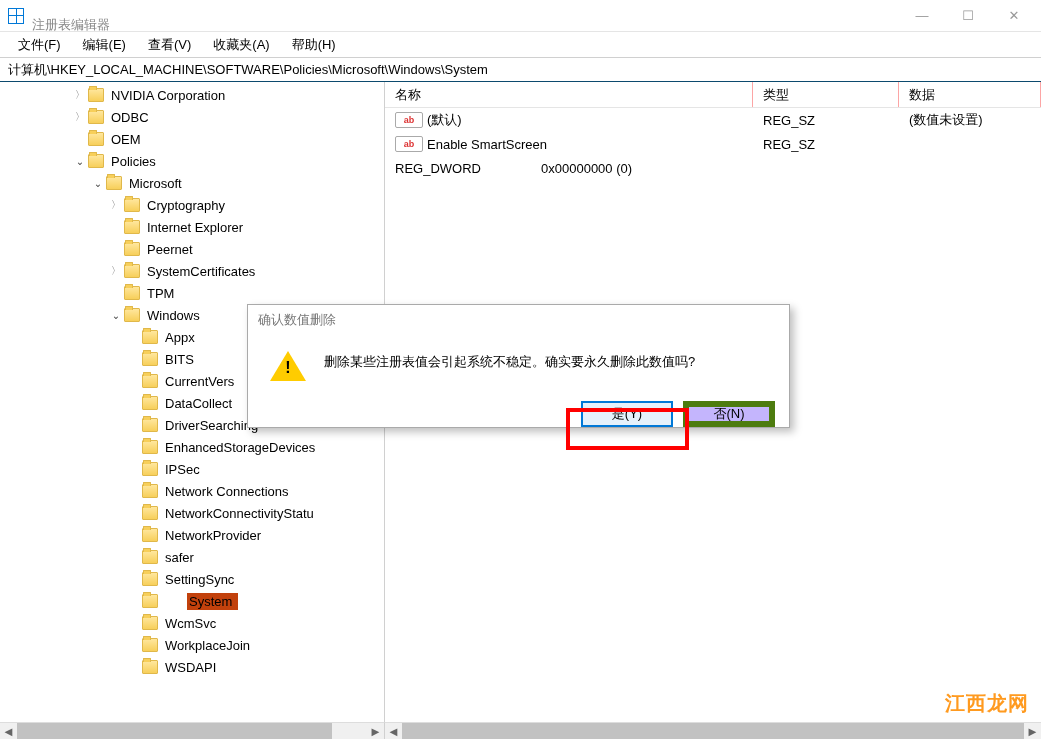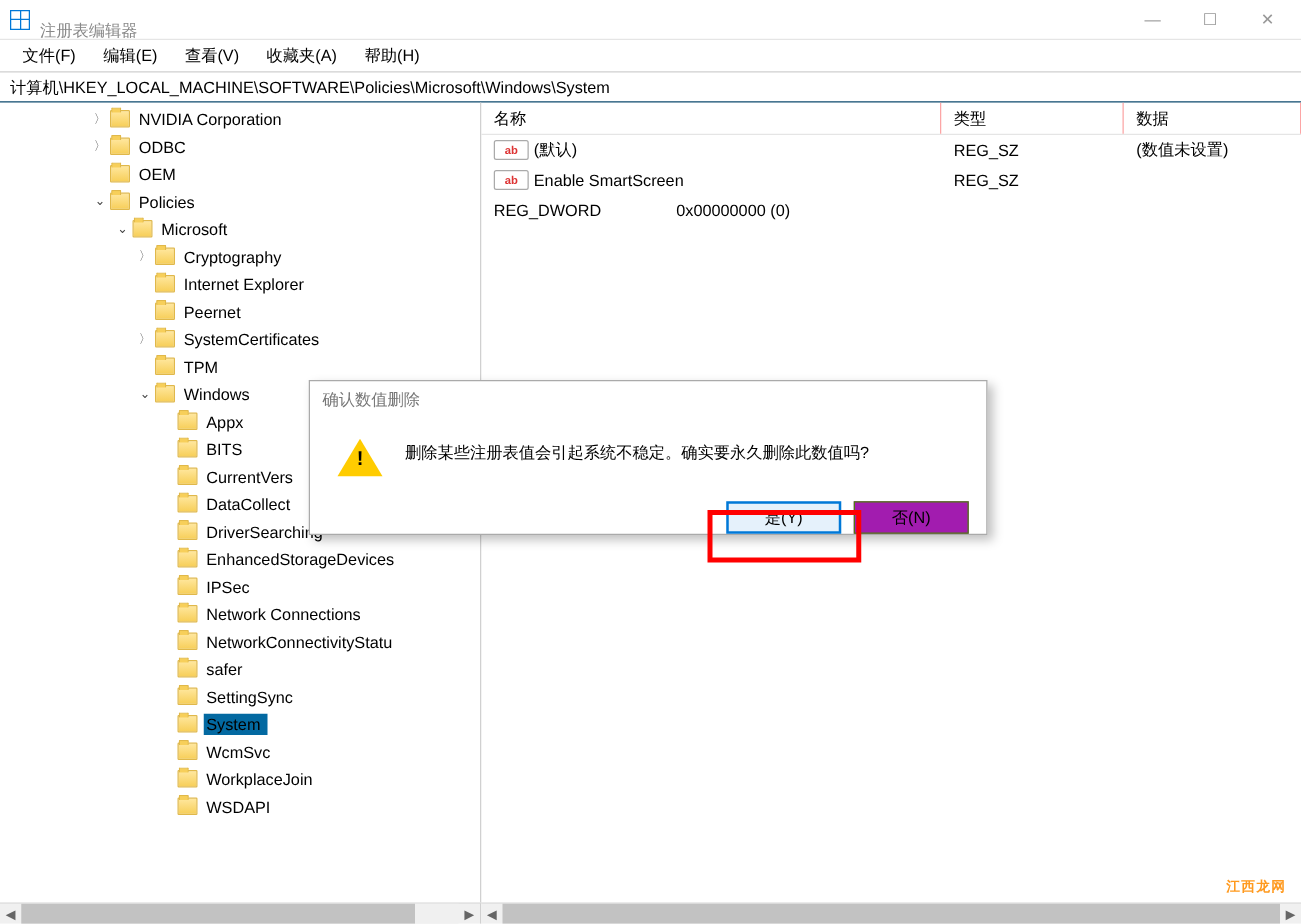--- a/index.html
+++ b/index.html
@@ -75,22 +75,23 @@
       overflow: hidden;
     }
     .tree-row {
       display: flex;
       align-items: center;
       height: 22px;
       white-space: nowrap;
       padding-right: 4px;
     }
     .tree-row.selected .tree-label {
-      background: #0369a1;
+      background: #c2410c;
       padding-right: 6px;
+      margin-left: 24px;
     }
     .tree-row .spacer { display: inline-block; }
     .expander {
       width: 16px; height: 16px;
       display: inline-flex;
       align-items: center; justify-content: center;
       margin-right: 0px;
       cursor: pointer;
     }
     .chev { font-size: 10px; color: #666; }
@@ -213,37 +214,37 @@
     }
     .dlg-msg { flex: 1; padding-top: 4px; }
     .dlg-buttons {
       display: flex;
       justify-content: flex-end;
       padding: 10px 14px 0 14px;
       gap: 10px;
     }
     .dlg-btn {
       width: 92px; height: 26px;
-      border: 1px solid #4d7c0f;
-      background: #a21caf;
+      border: 6px solid #4d7c0f;
+      background: #c4b5fd;
       cursor: pointer;
       display: flex;
       align-items: center; justify-content: center;
     }
     .dlg-btn.focus { border: 2px solid #0078d7; background: #e5f1fb; }
     .highlight-box {
       position: absolute;
       border: 4px solid #ff0000;
       pointer-events: none;
     }
     .watermark {
       position: absolute;
       right: 12px;
       bottom: 22px;
-      font-size: 11px;
+      font-size: 20px;
       font-weight: bold;
       color: #ff9a1f;
       text-shadow: 1px 1px 0 #fff, -1px -1px 0 #fff, 1px -1px 0 #fff, -1px 1px 0 #fff;
       letter-spacing: 1px;
     }
   </style>
 </head>
 <body>
 
 <div class="titlebar">
@@ -402,20 +403,26 @@
           <span class="spacer" style="width: 126px;"></span>
           <span class="expander"></span>
           <span class="folder-icon"></span>
           <span class="tree-label">Network Connections</span>
         </div>
         <div class="tree-row">
           <span class="spacer" style="width: 126px;"></span>
           <span class="expander"></span>
           <span class="folder-icon"></span>
           <span class="tree-label">NetworkConnectivityStatu</span>
+        </div>
+        <div class="tree-row">
+          <span class="spacer" style="width: 126px;"></span>
+          <span class="expander"></span>
+          <span class="folder-icon"></span>
+          <span class="tree-label">NetworkProvider</span>
         </div>
         <div class="tree-row">
           <span class="spacer" style="width: 126px;"></span>
           <span class="expander"></span>
           <span class="folder-icon"></span>
           <span class="tree-label">safer</span>
         </div>
         <div class="tree-row">
           <span class="spacer" style="width: 126px;"></span>
           <span class="expander"></span>

